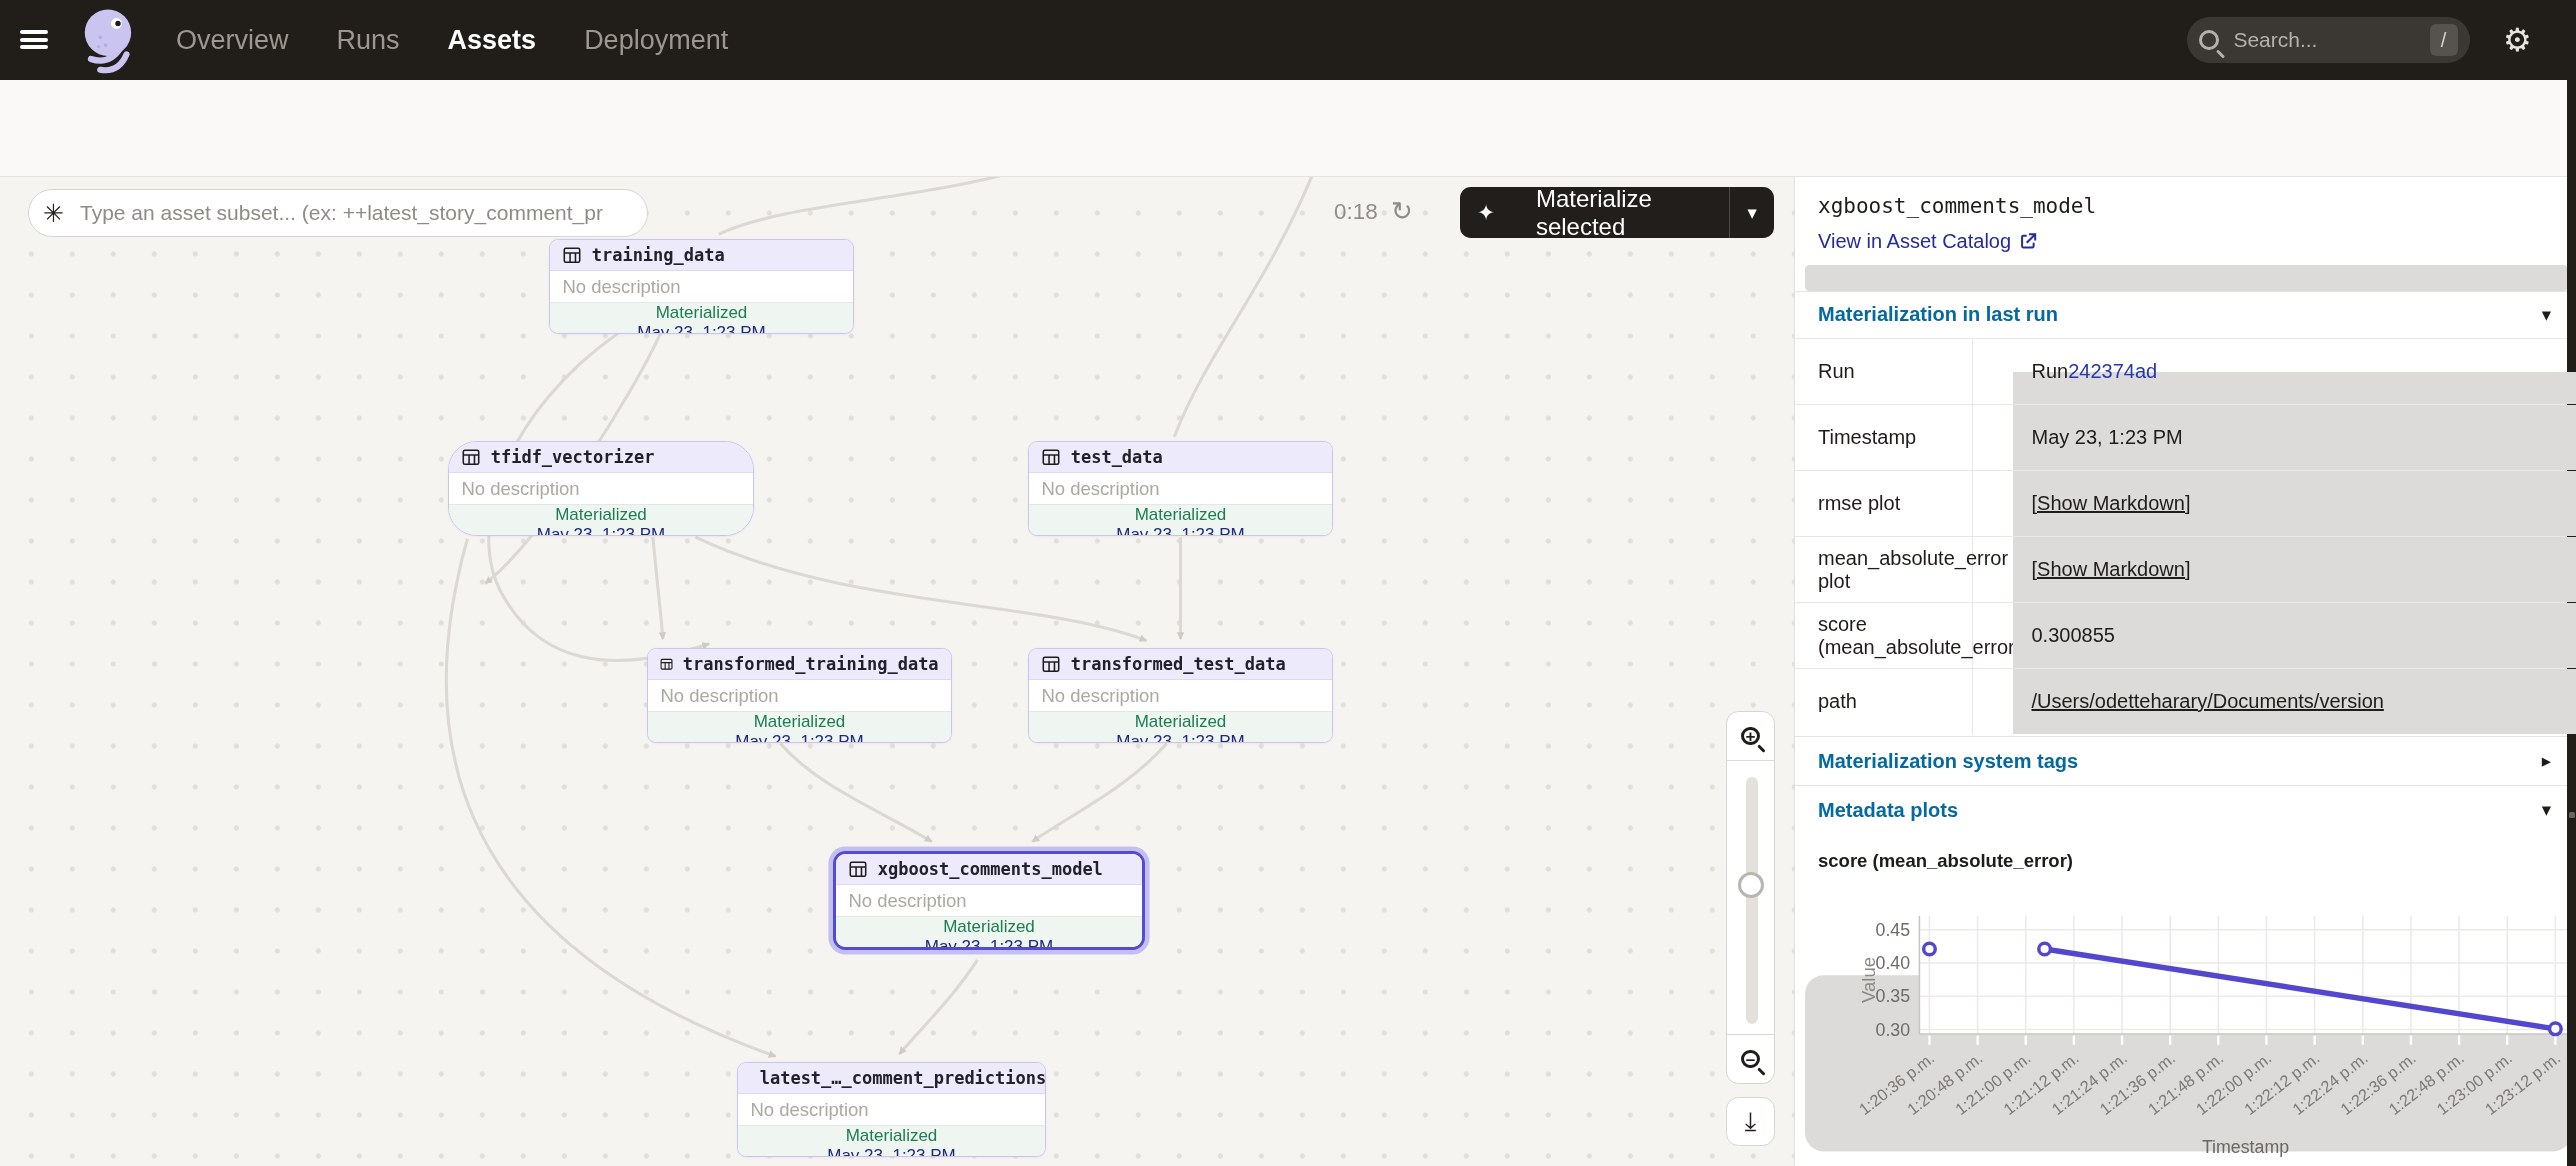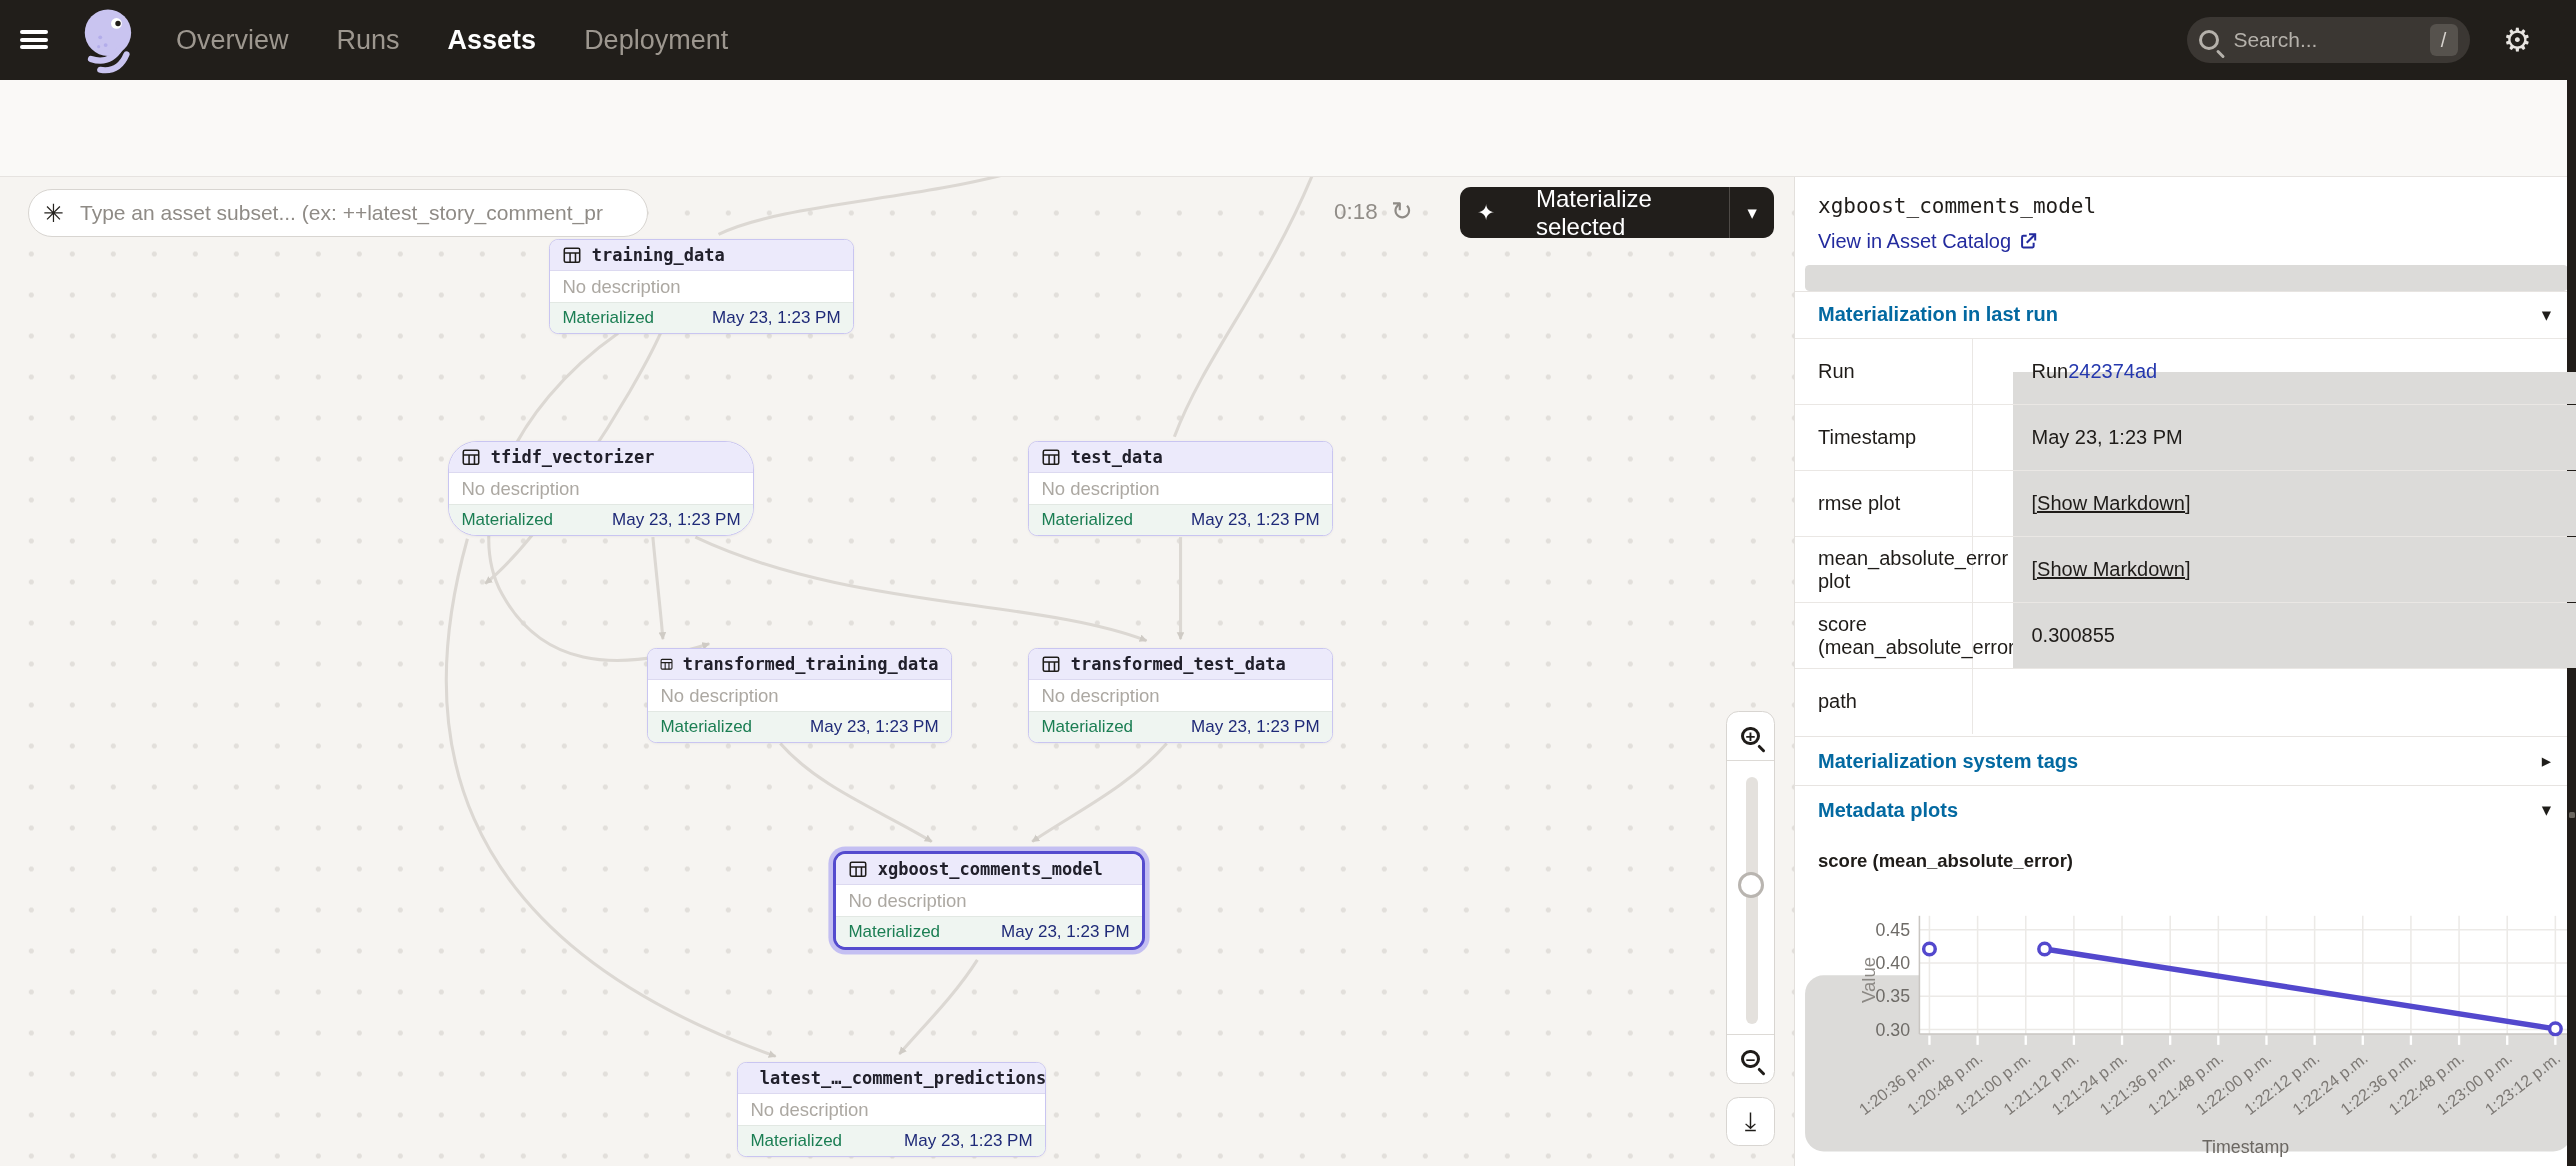--- a/index.html
+++ b/index.html
@@ -66,21 +66,21 @@
     overflow:hidden; cursor:pointer; box-shadow:0 0.8px 2.3px rgba(60,60,90,.06); }
   .asset-node.selected { border:3.9px solid #544BCE; border-radius:12.4px;
     box-shadow:0 0 0 4.6px #C4BFF2; }
   .an-header { height:31px; background:#ECEAFB; display:flex; align-items:center;
     padding:0 12.4px; gap:9.3px; border-bottom:0.8px solid #DCD9F0; }
   .an-name { font-family:"DejaVu Sans Mono", monospace; font-size:17px; font-weight:bold; color:#21202B;
     white-space:nowrap; }
   .an-desc { height:31px; display:flex; align-items:center; padding:0 12.4px;
     font-size:18.5px; color:#ACA8A2; }
   .an-footer { height:31px; background:#EFF5F1; border-top:0.8px solid #E2E8E3;
-    display:flex; align-items:center; justify-content:space-between; padding:0 12.4px; }
+    display:flex; align-items:center; justify-content:space-between; padding:0 12.4px;flex-direction:column; }
   .an-status { font-size:17px; color:#1B7E53; }
   .an-time { font-size:17px; color:#1F2A78; }
 
   
   #zoom-panel { position:absolute; left:1726px; top:534px; width:49px; height:373px;
     background:#fff; border:0.8px solid #D8D5D1; border-radius:12.4px; }
   .zp-btn { height:49px; display:flex; align-items:center; justify-content:center; cursor:pointer; }
   #zoom-in { border-bottom:0.8px solid #DDDAD6; }
   #zoom-out { border-top:0.8px solid #DDDAD6; position:absolute; bottom:0; width:100%; }
   .magbtn { width:18.5px; height:18.5px; border:3.1px solid #1F1C19; border-radius:50%; position:relative; }
@@ -381,20 +381,24 @@
       </div>
       <div class="t-row">
         <div class="t-key">score (mean_absolute_error)</div>
         <div class="t-val">
           <div class="val-shim"></div>
           <span class="txt">0.300855</span>
         </div>
       </div>
       <div class="t-row">
         <div class="t-key">path</div>
+        <div class="t-val">
+          <div class="val-shim"></div>
+          <a>/Users/odetteharary/Documents/version</a>
+        </div>
       </div>
     </div>
 
   <div class="sec-row" style="top:559px;height:49px;">
     <span class="sec-label">Materialization system tags</span>
     <span class="sec-chev">▸</span>
   </div>
   <div class="sec-row" style="top:608px;height:49px;">
     <span class="sec-label">Metadata plots</span>
     <span class="sec-chev">▾</span>

